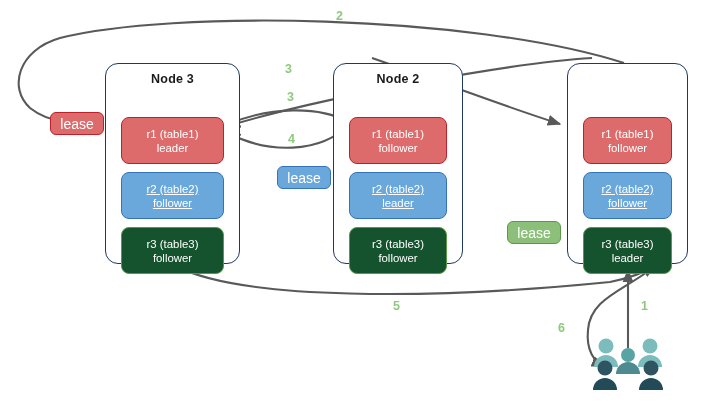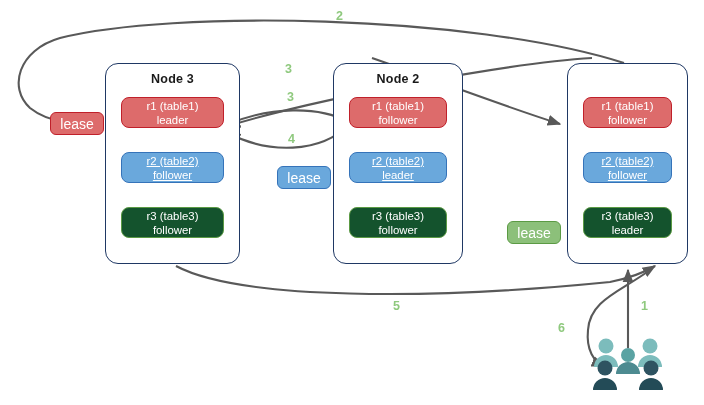--- a/index.html
+++ b/index.html
@@ -38,30 +38,31 @@
     font-size: 12.5px;
     font-weight: bold;
     color: #1a1a1a;
     letter-spacing: .2px;
   }
   .replica {
     position: absolute;
     box-sizing: border-box;
     left: 15px;
     right: 15px;
-    height: 31px;
+    height: 47px;
     border-radius: 8px;
     display: flex;
     flex-direction: column;
     align-items: center;
     justify-content: center;
     color: #ffffff;
     font-size: 11.4px;
     line-height: 14px;
     text-align: center;
+    margin-top: 20px;
   }
   .replica span { display: block; }
   .r-red   { background: #dd6b6b; border: 1.6px solid #c0202a; }
   .r-blue  { background: #6aa8dc; border: 1.6px solid #3573b9; }
   .r-green { background: #14532d; border: 1.6px solid #5b9a44; }
   .rep1 { top: 33px; }
   .rep2 { top: 88px; text-decoration: underline; }
   .rep3 { top: 143px; }
 
   .lease {

